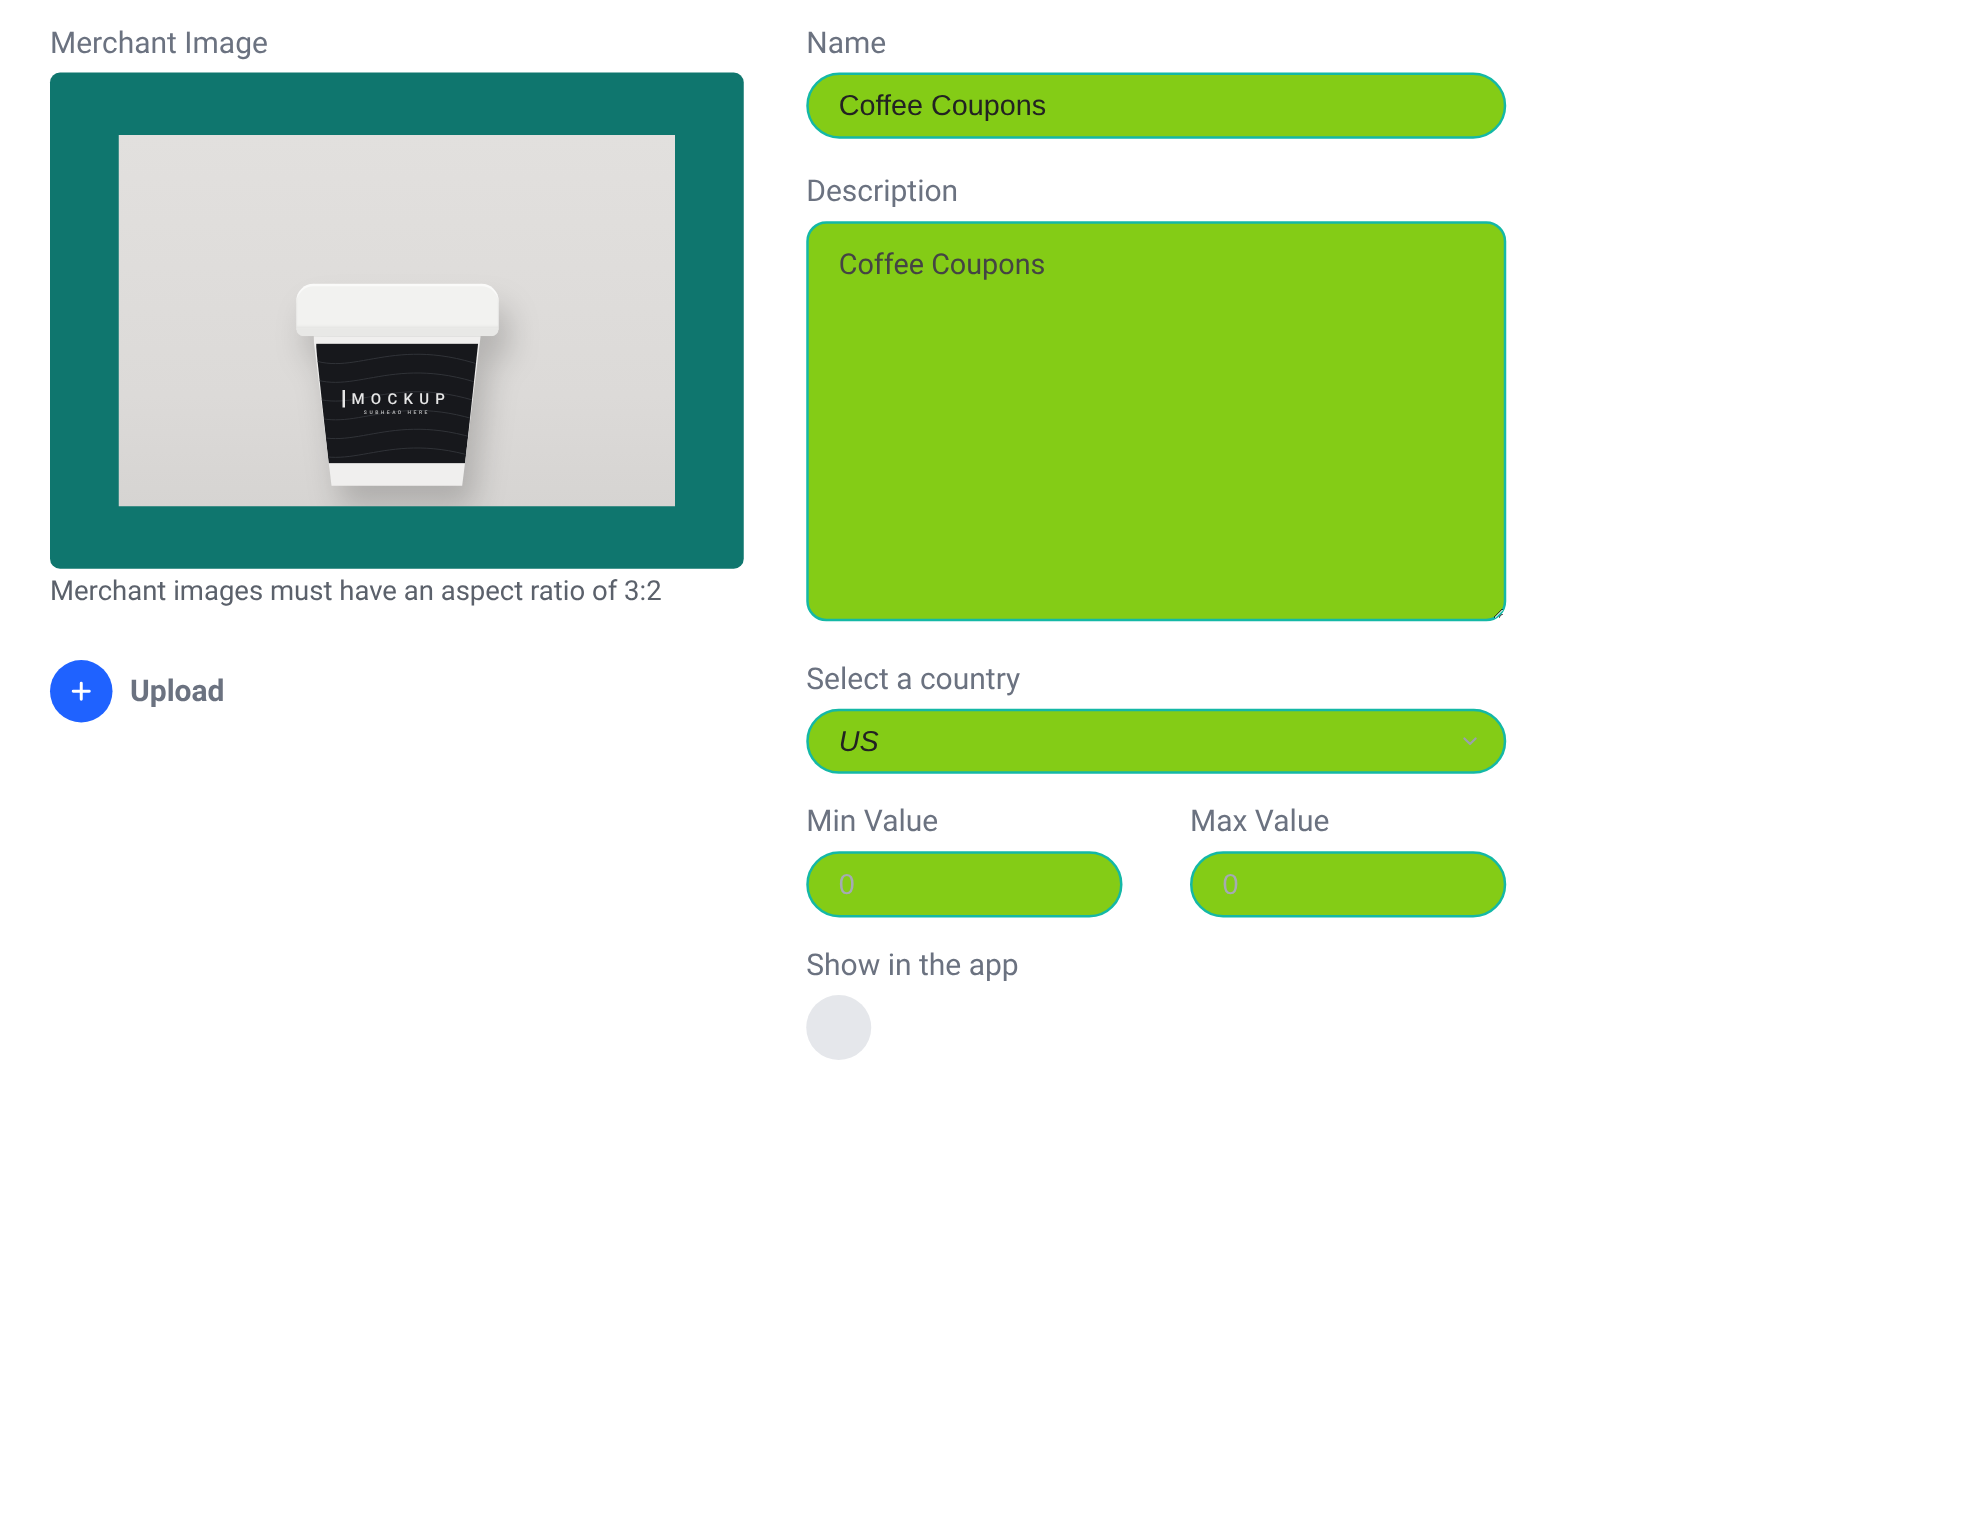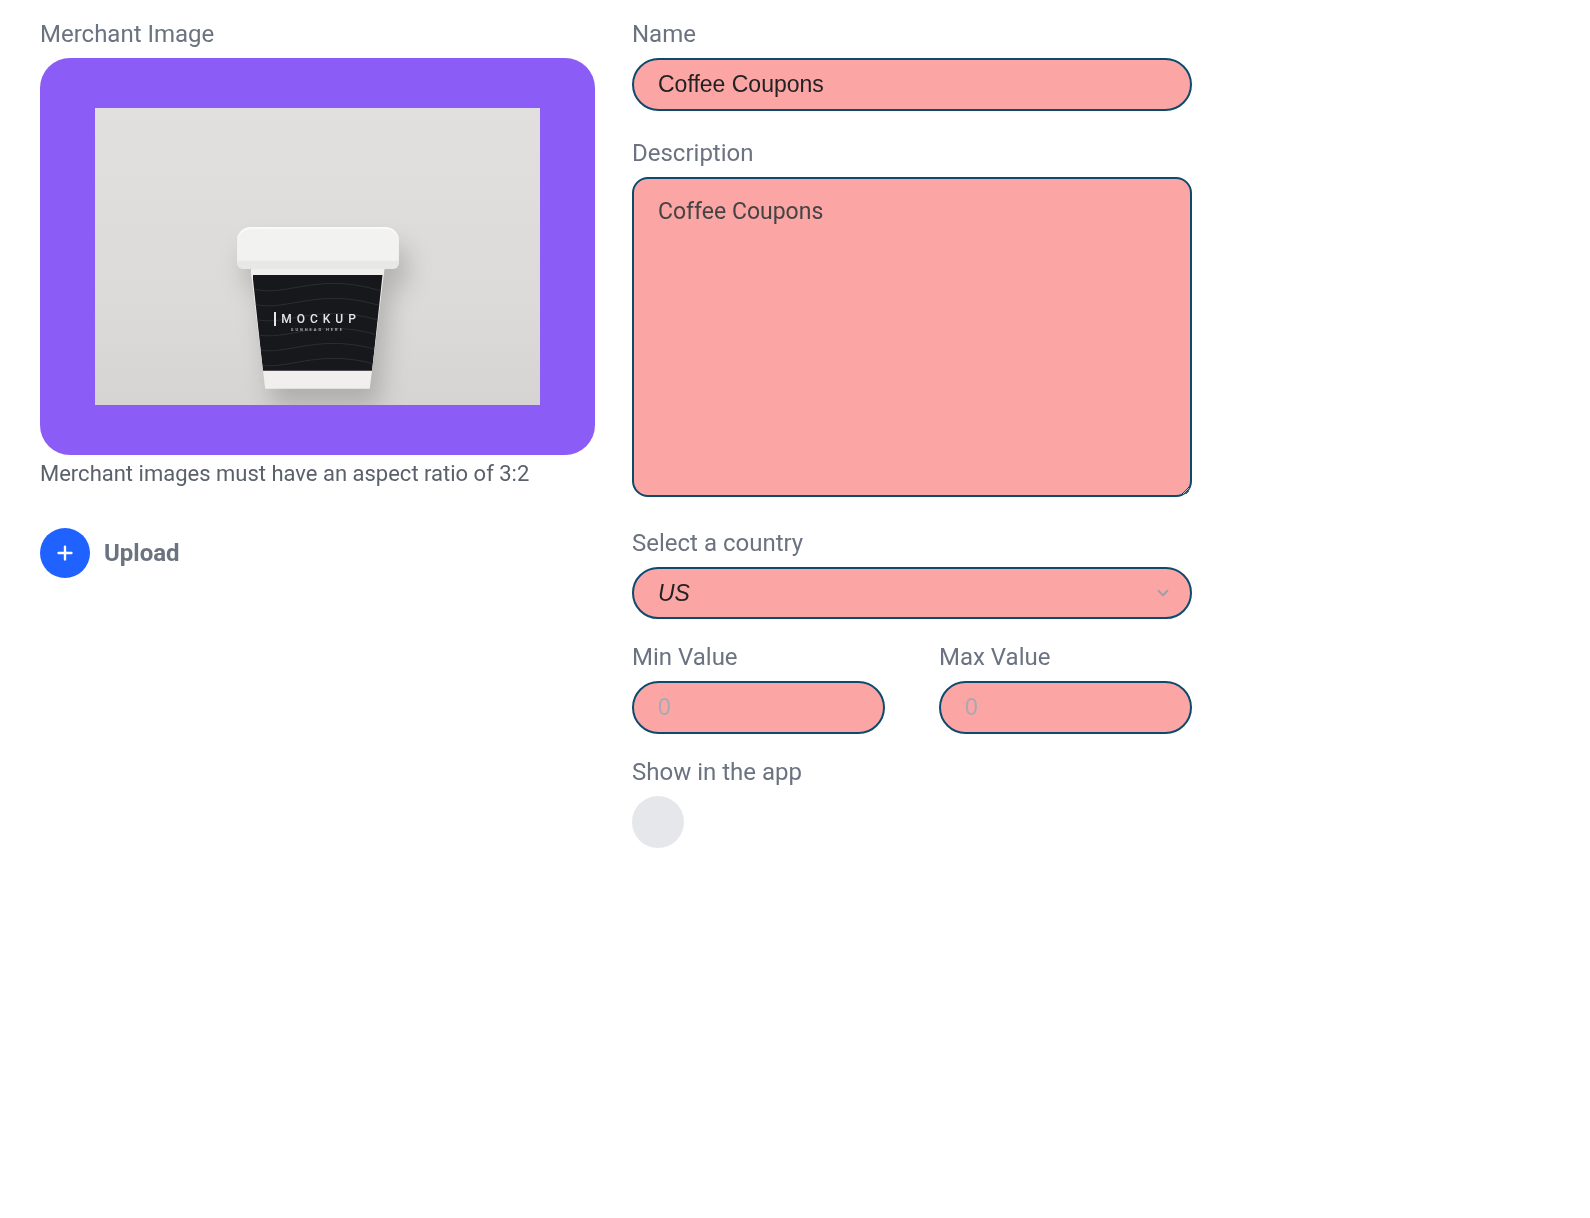--- a/index.html
+++ b/index.html
@@ -5,34 +5,34 @@
   * { box-sizing: border-box; }
   body {
     margin: 0;
     padding: 20px 40px;
     font-family: -apple-system, BlinkMacSystemFont, "Segoe UI", Roboto, Helvetica, Arial, sans-serif;
     background: #fff;
     color: #333;
   }
   .layout {
     display: flex;
-    gap: 37px;
+    gap: 50px;
     align-items: flex-start;
   }
   .left-col { width: 555px; flex: 0 0 555px; }
   .right-col { flex: 1; max-width: 560px; }
   .field-label {
     font-size: 24px;
     color: #6b7280;
     margin-bottom: 10px;
     display: block;
   }
   .image-preview-frame {
-    background: #8b5cf6;
-    border-radius: 30px;
+    background: #0f766e;
+    border-radius: 8px;
     padding: 50px 55px;
     display: flex;
     align-items: center;
     justify-content: center;
   }
   .image-preview {
     width: 100%;
     aspect-ratio: 3/2;
     background: linear-gradient(180deg,#e2e0de 0%, #dcdad8 70%, #d6d4d2 100%);
     position: relative;
@@ -106,22 +106,22 @@
     background: #1f62ff;
     border: none;
     cursor: pointer;
     display: flex; align-items: center; justify-content: center;
   }
   .upload-btn svg { width: 22px; height: 22px; }
   .upload-label { font-size: 24px; color: #6b7280; font-weight: bold; }
   .field { margin-bottom: 28px; }
   .text-input, .select, .textarea {
     width: 100%;
-    border: 2px solid #0c4a6e;
-    background: #fca5a5;
+    border: 2px solid #14b8a6;
+    background: #84cc16;
     border-radius: 999px;
     padding: 11px 24px;
     font-size: 23px;
     color: #222;
     outline: none;
   }
   .text-input::placeholder, .textarea::placeholder { color: #a5aab3; }
   .textarea {
     border-radius: 16px;
     height: 320px;

